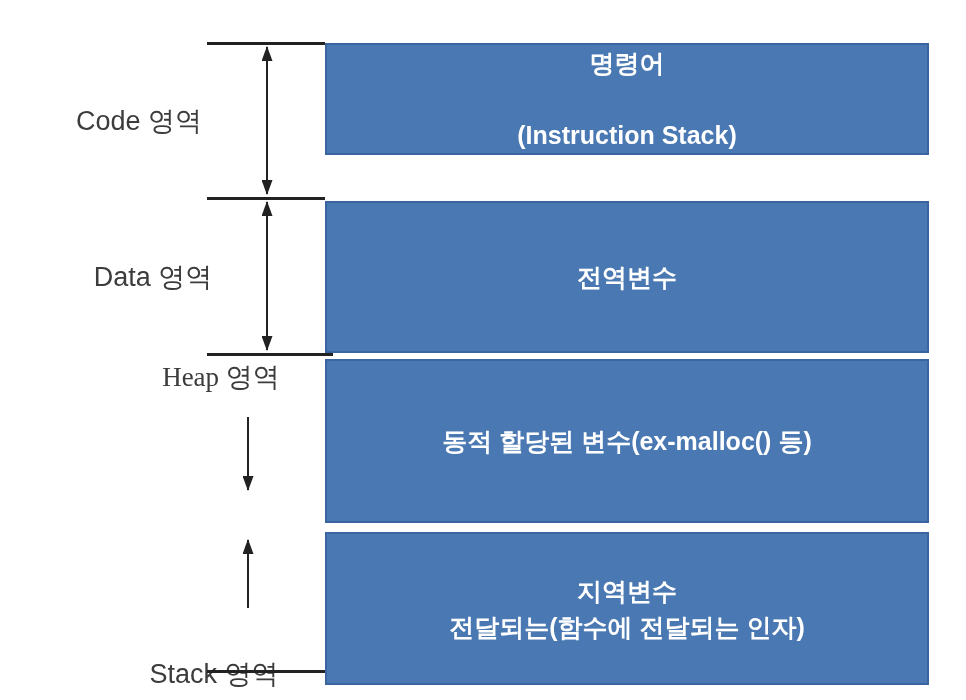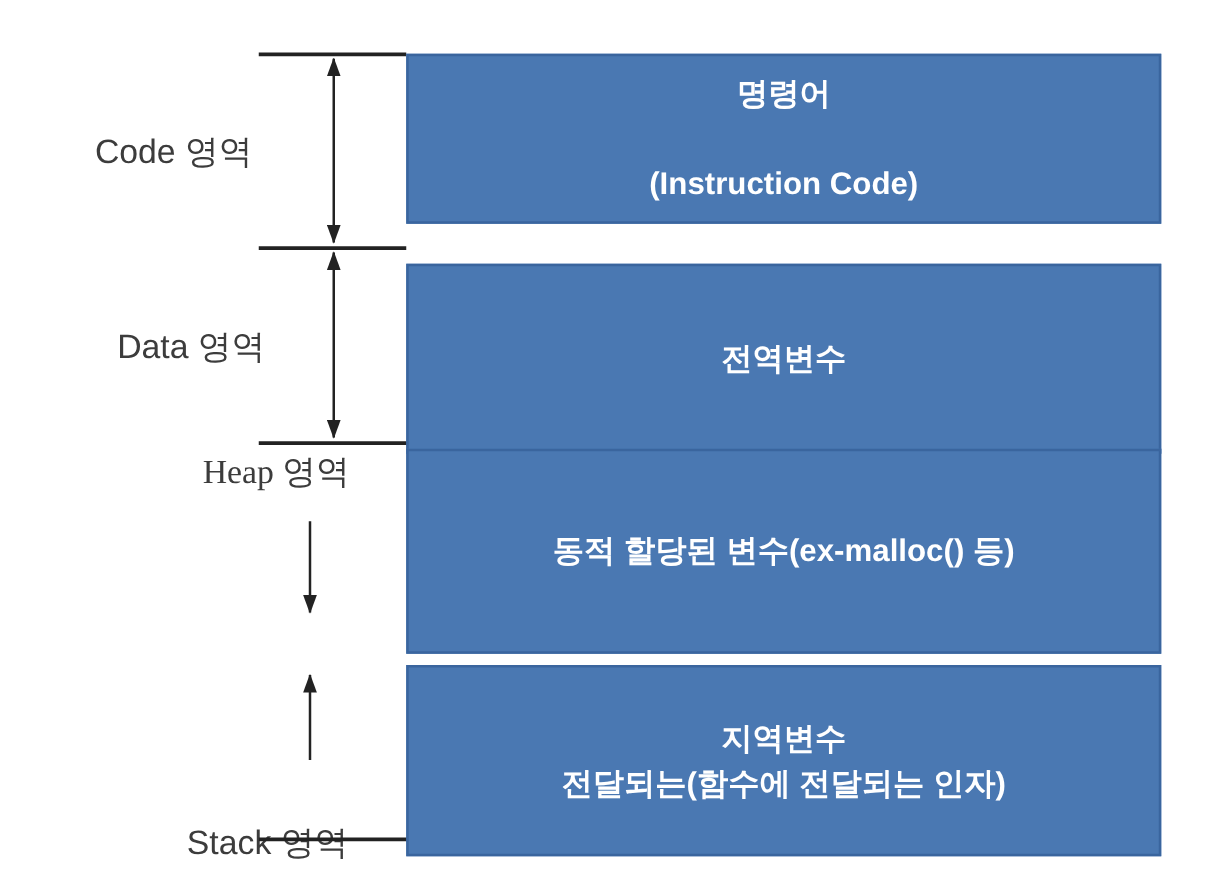--- a/index.html
+++ b/index.html
@@ -35,22 +35,22 @@
     justify-content: center;
     text-align: center;
   }
   .mem-box .box-line {
     color: var(--box-text);
     font-weight: bold;
     font-size: 25px;
     line-height: 36px;
     white-space: nowrap;
   }
-  #box-code  { top: 43px;  height: 136px; gap: 36px; }
-  #box-data  { top: 211px; height: 152px; }
+  #box-code  { top: 43px;  height: 112px; gap: 36px; }
+  #box-data  { top: 201px; height: 152px; }
   #box-heap  { top: 359px; height: 164px; }
   #box-stack { top: 532px; height: 153px; }
 
   
   .region-label {
     position: absolute;
     transform: translate(-50%, -50%);
     font-size: 27px;
     color: var(--label-text);
     white-space: nowrap;
@@ -99,21 +99,21 @@
       </marker>
     </defs>
     <line x1="267" y1="47" x2="267" y2="194" stroke-width="2" style="stroke: var(--line, #222222);" marker-start="url(#ah)" marker-end="url(#ah)"></line>
     <line x1="267" y1="202" x2="267" y2="350" stroke-width="2" style="stroke: var(--line, #222222);" marker-start="url(#ah)" marker-end="url(#ah)"></line>
     <line x1="248" y1="417" x2="248" y2="490" stroke-width="2" style="stroke: var(--line, #222222);" marker-end="url(#ah)"></line>
     <line x1="248" y1="608" x2="248" y2="540" stroke-width="2" style="stroke: var(--line, #222222);" marker-end="url(#ah)"></line>
   </svg>
 
   <div class="mem-box" id="box-code">
     <div class="box-line">명령어</div>
-    <div class="box-line">(Instruction Code)</div>
+    <div class="box-line">(Instruction Stack)</div>
   </div>
 
   <div class="mem-box" id="box-data">
     <div class="box-line">전역변수</div>
   </div>
 
   <div class="mem-box" id="box-heap">
     <div class="box-line">동적 할당된 변수(ex-malloc() 등)</div>
   </div>
 

